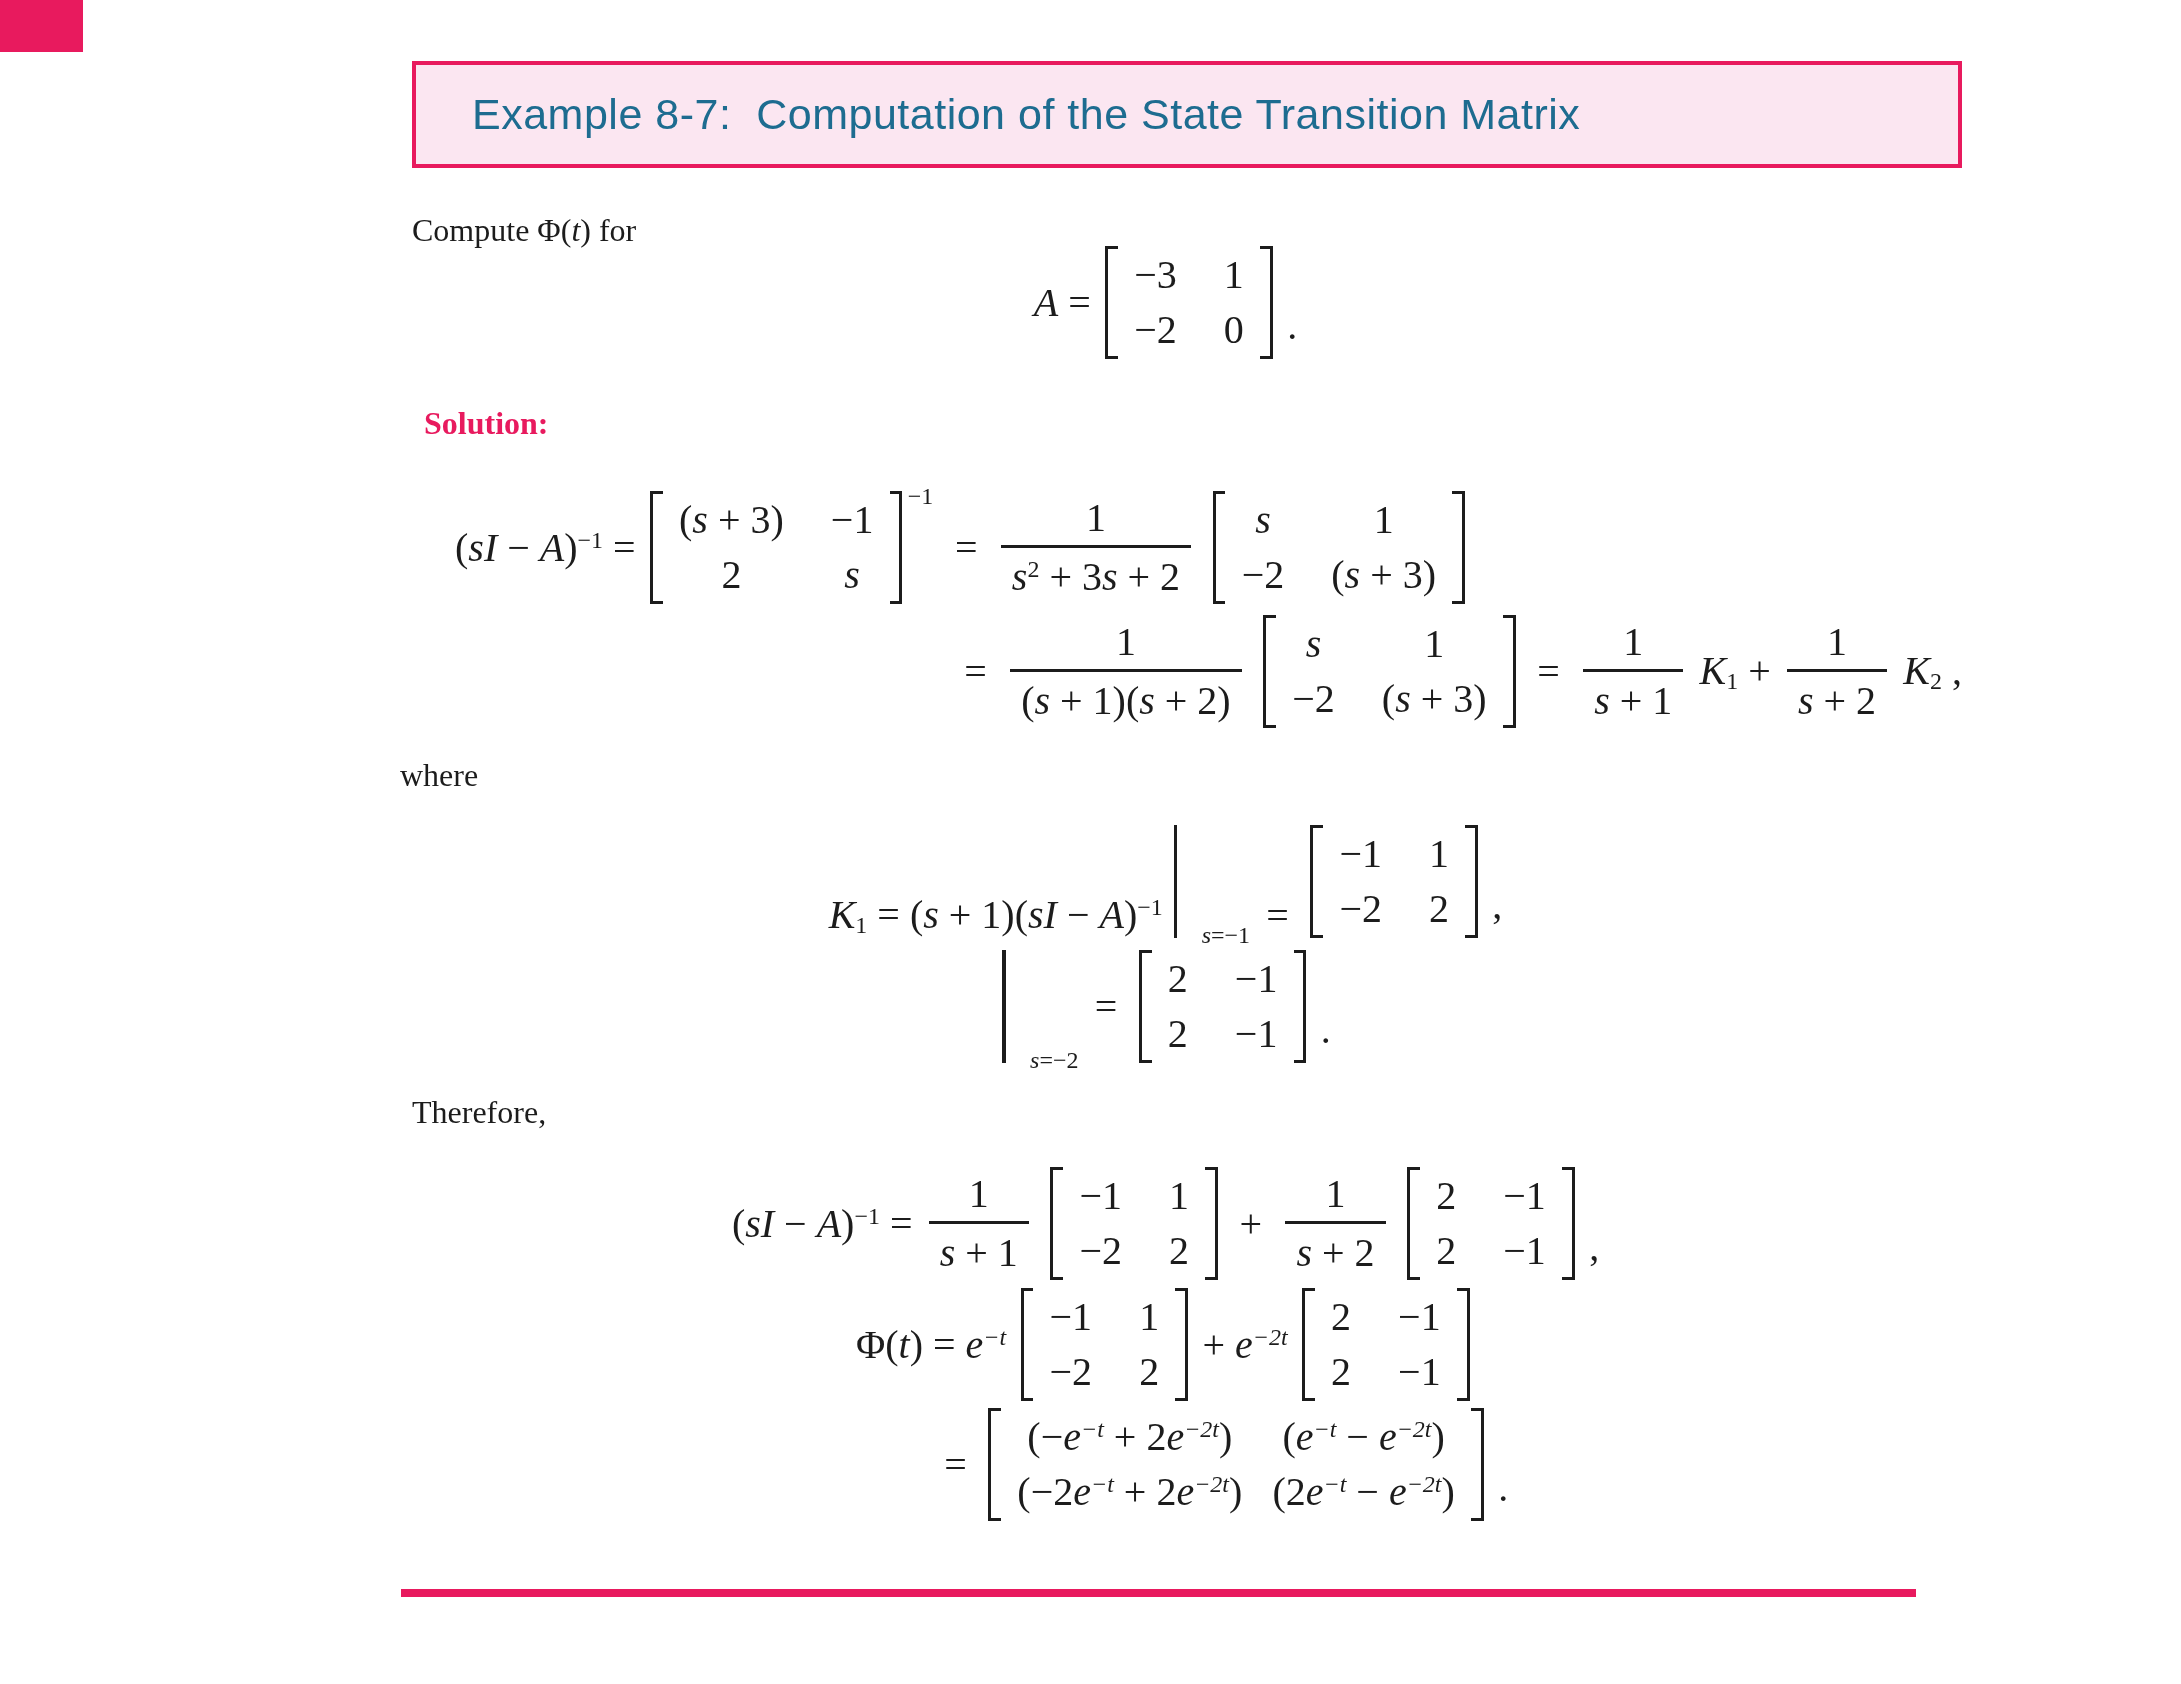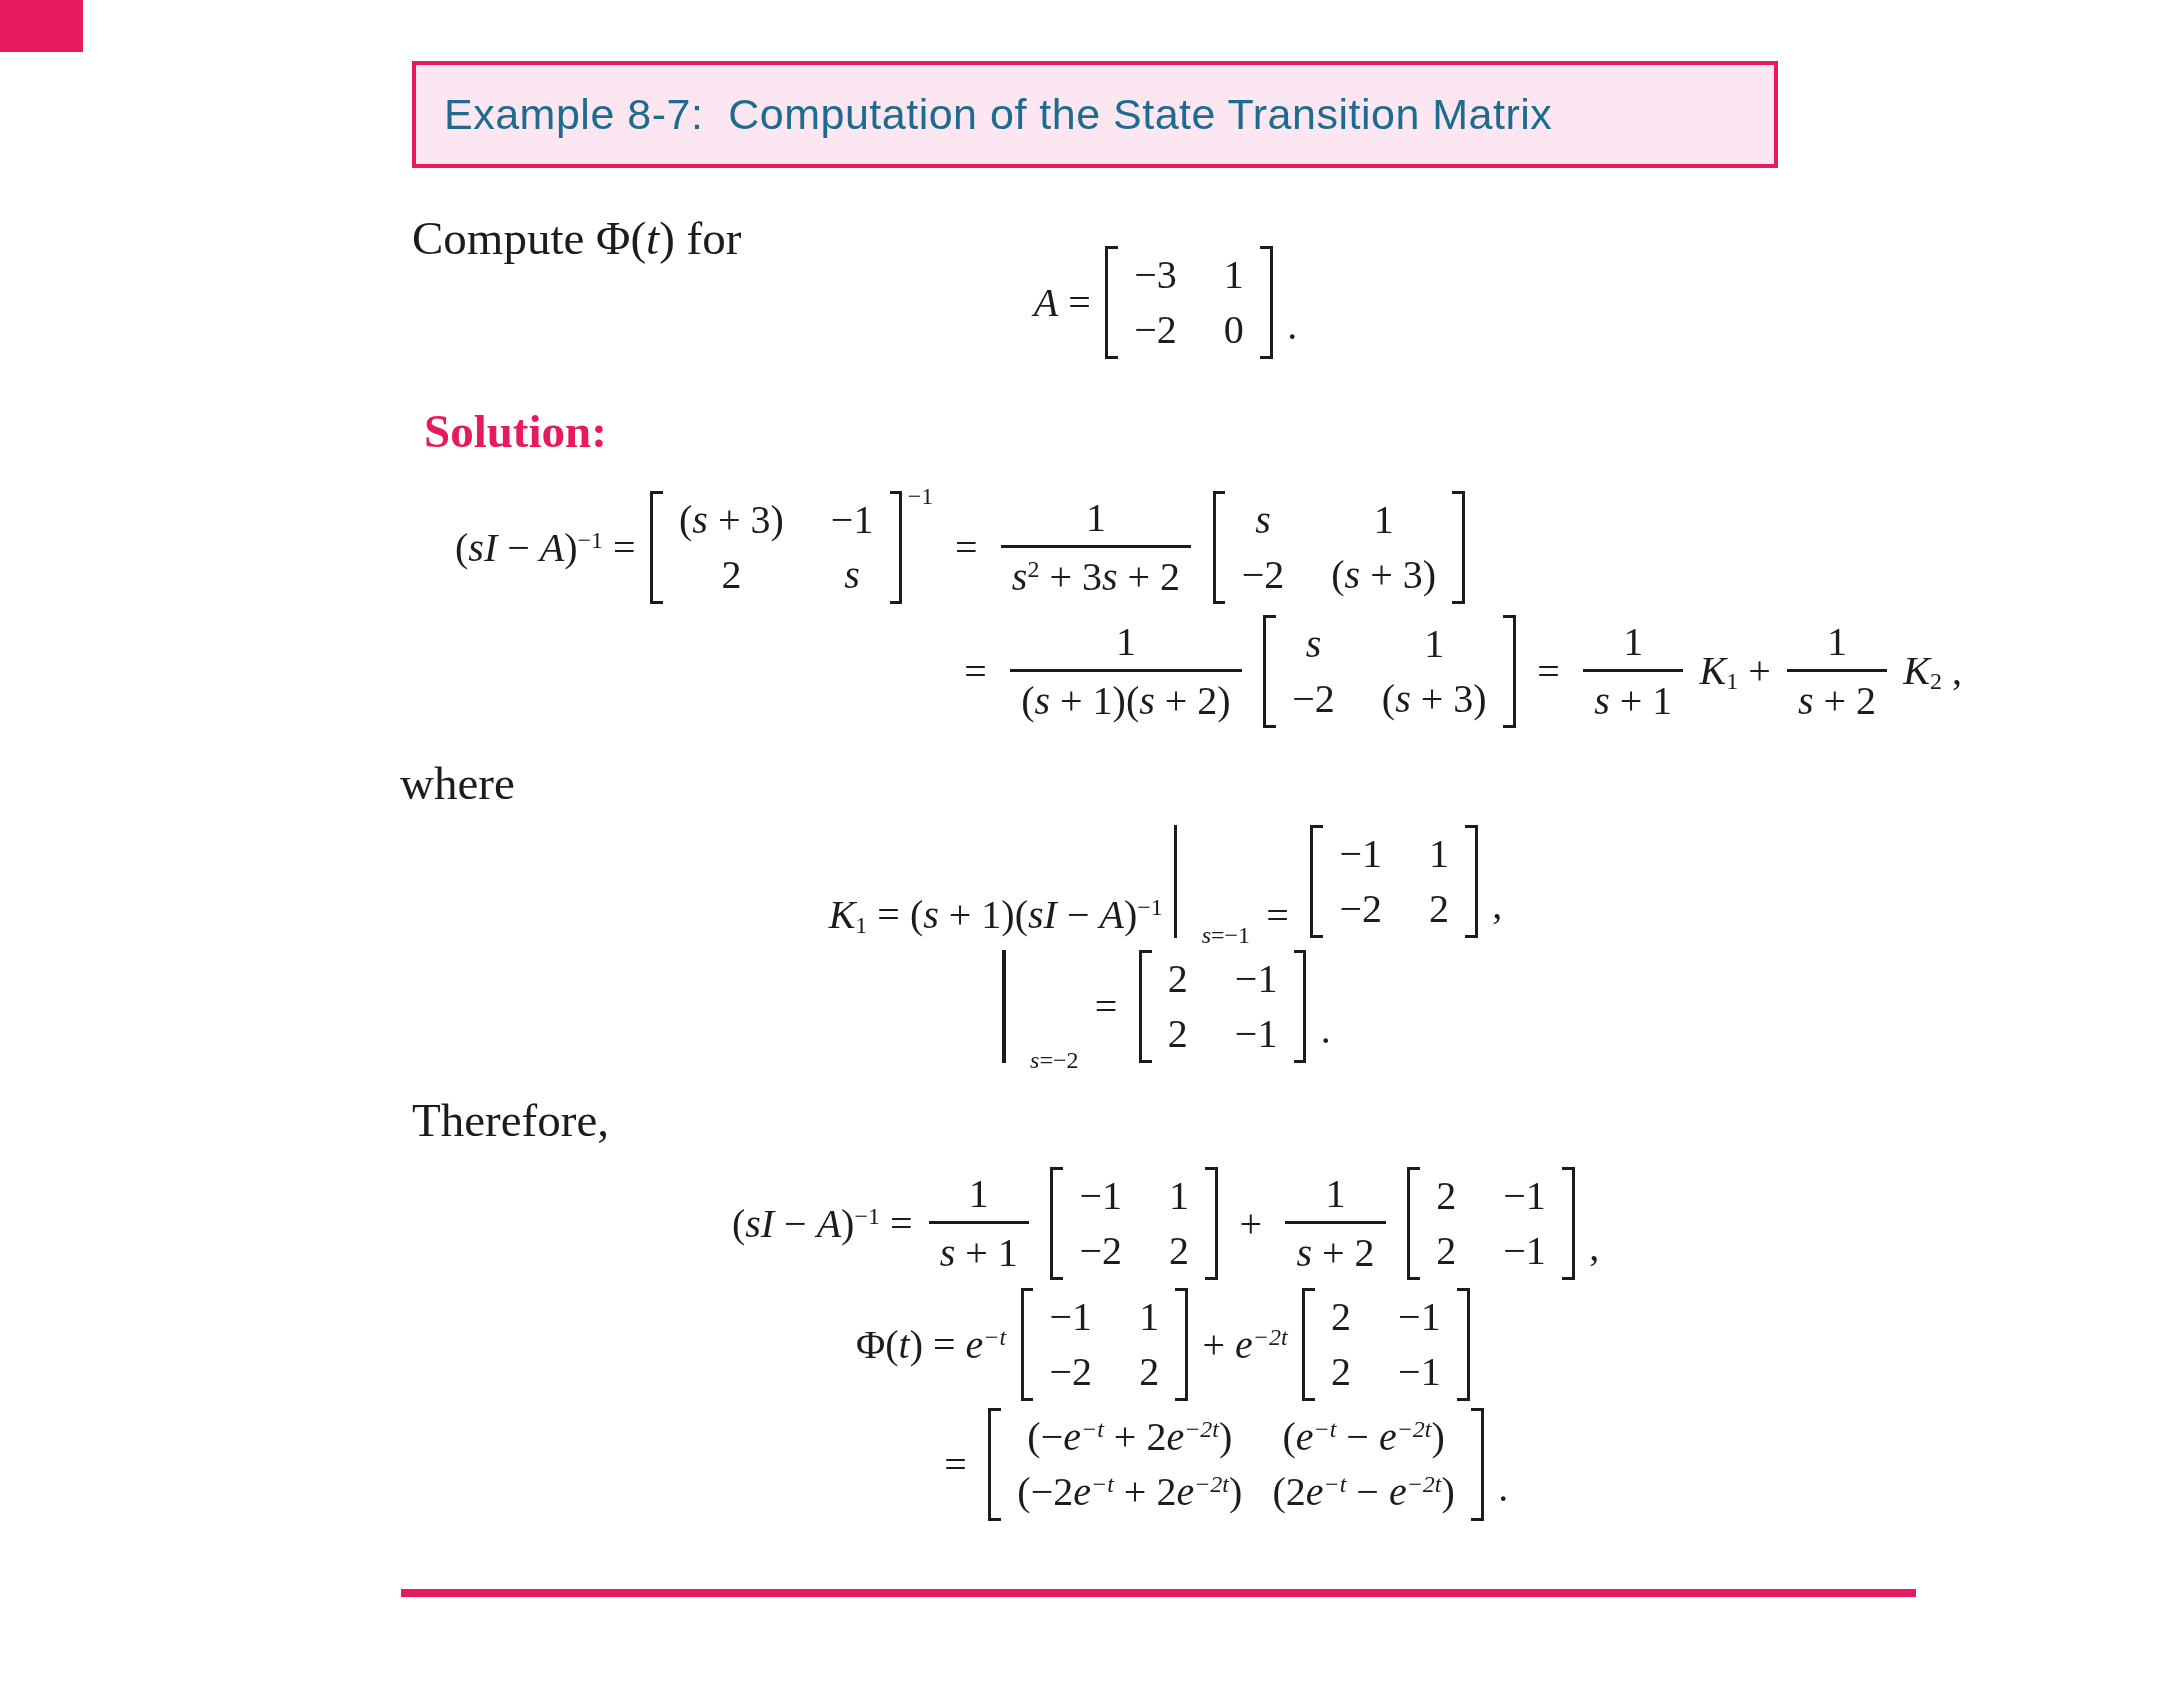--- a/index.html
+++ b/index.html
@@ -9,29 +9,29 @@
     --ink:#1c1c1c;
   }
   html,body{margin:0;padding:0;}
   body{
     width:2182px;height:1684px;position:relative;background:#ffffff;
     font-family:"Liberation Serif",serif;color:var(--ink);overflow:hidden;
   }
   .abs{position:absolute;}
   .corner{left:0;top:0;width:83px;height:52px;background:var(--accent);}
   .header-box{
-    left:412px;top:61px;width:1366px;height:107px;box-sizing:border-box;
+    left:412px;top:61px;width:1550px;height:107px;box-sizing:border-box;
     background:var(--panel);border:4.5px solid var(--accent);
-    display:flex;align-items:center;padding-left:28px;
+    display:flex;align-items:center;padding-left:56px;
   }
   .header-title{
     font-family:"Liberation Sans",sans-serif;font-size:43px;color:var(--title-color);
     letter-spacing:0.5px;white-space:pre;
   }
-  .label{font-size:47px;line-height:1.1;}
+  .label{font-size:32px;line-height:1.1;}
   .sol{font-weight:bold;color:var(--accent);}
   .eq{display:flex;align-items:center;font-size:40px;line-height:1.1;gap:9px;}
   .center{left:412px;width:1507px;justify-content:center;}
   .rel{margin:0 7.2px;}
   
   .r-t{font-style:normal;}
   .r-i{font-style:italic;}
   .r-sup{font-size:0.6em;vertical-align:0.55em;font-style:normal;}
   .r-isup{font-size:0.6em;vertical-align:0.55em;font-style:italic;}
   .r-sub{font-size:0.6em;vertical-align:-0.22em;font-style:normal;}

